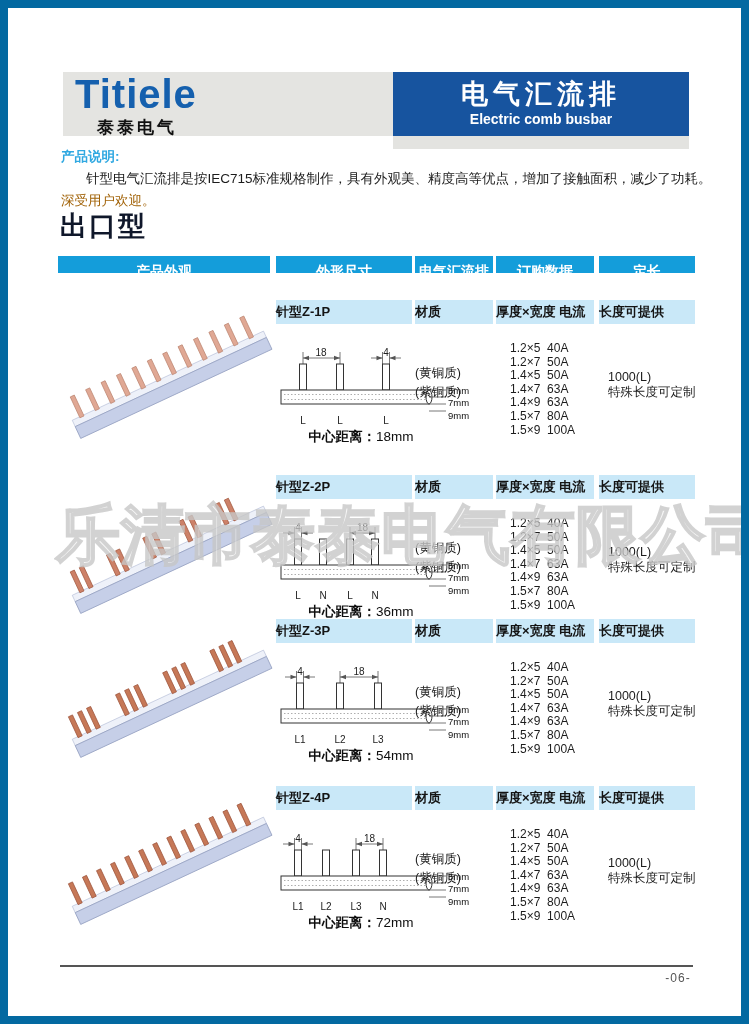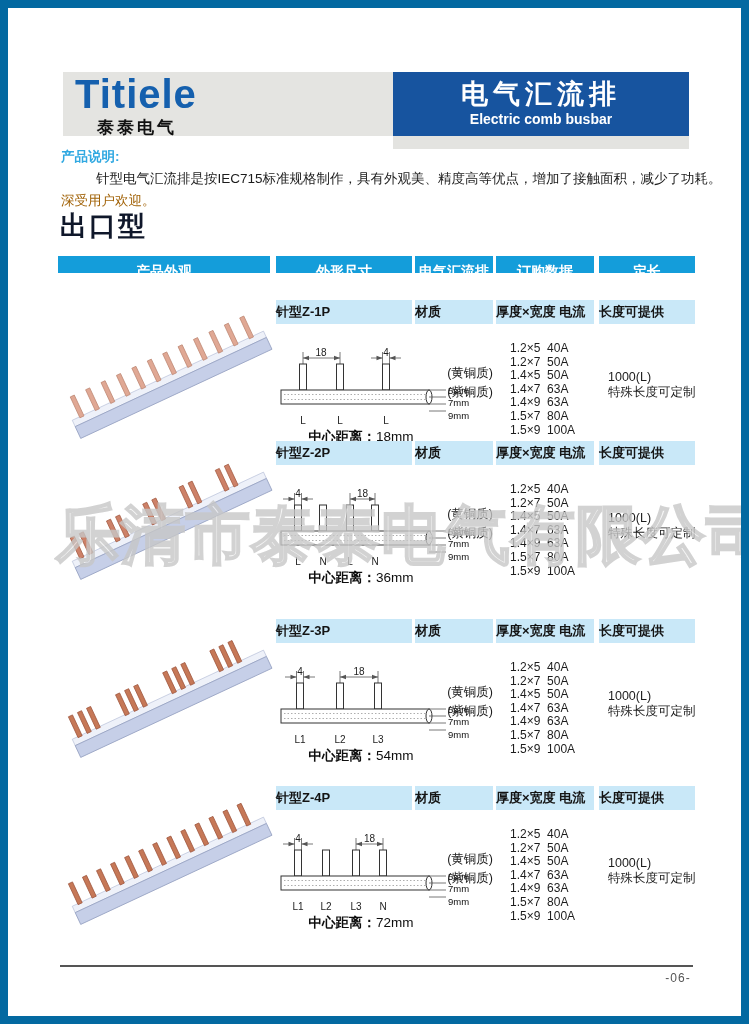--- a/index.html
+++ b/index.html
@@ -11,46 +11,46 @@
   .brand-bar{left:55px;top:64px;width:330px;height:64px;background:#e4e4e1;}
   .brand-name{left:12px;top:0px;font-size:40px;font-weight:bold;color:#1560ae;letter-spacing:1px;}
   .brand-sub{left:34px;top:44px;font-size:17px;font-weight:bold;color:#111;letter-spacing:3px;}
   .title-bar{left:385px;top:64px;width:296px;height:64px;background:#17549f;color:#fff;text-align:center;}
   .title-cn{margin-top:4px;font-size:27px;font-weight:bold;letter-spacing:5px;}
   .title-en{font-size:14px;font-weight:bold;margin-top:-1px;}
   .title-shadow{left:385px;top:128px;width:296px;height:13px;background:#e3e3e0;}
 
   
   .desc-label{left:53px;top:140px;font-size:13.5px;font-weight:bold;color:#2fa8e1;}
-  .desc-line1{left:88px;top:162px;font-size:13.5px;color:#1c1c1c;}
+  .desc-line1{left:78px;top:162px;font-size:13.5px;color:#1c1c1c;}
   .desc-line2{left:53px;top:184px;font-size:13.5px;color:#a16207;}
   .section-title{left:52px;top:200px;font-size:27px;font-weight:bold;color:#0f172a;letter-spacing:2px;}
 
   
   .th{top:248px;height:17px;line-height:30px;background:#149dda;color:#fff;
       font-size:14px;font-weight:bold;text-align:center;}
   .th1{left:50px;width:212px}.th2{left:268px;width:136px}.th3{left:407px;width:78px}
   .th4{left:488px;width:98px}.th5{left:591px;width:96px}
 
   
   .watermark{left:48px;top:484px;width:680px;font-size:64px;font-weight:bold;letter-spacing:1px;
              color:#f3f3f3;-webkit-text-stroke:2px #c7c7c7;opacity:.8;z-index:9;pointer-events:none;white-space:nowrap;}
 
   
   .row{left:50px;width:640px;height:166px;}
-  .row0{top:290px}.row1{top:431px}.row2{top:609px}.row3{top:776px}
+  .row0{top:290px}.row1{top:465px}.row2{top:609px}.row3{top:776px}
   .sub{top:2px;height:24px;line-height:24px;background:#c9e8f8;color:#141414;
        font-size:13px;font-weight:bold;}
   .sub-model{left:218px;width:136px}.sub-mat{left:357px;width:78px}
   .sub-order{left:438px;width:98px}.sub-len{left:541px;width:96px}
   .photo{left:2px;top:2px;width:215px;height:150px;}
   .diagram{left:220px;top:50px;width:200px;height:90px;}
   .caption{left:218px;top:130px;width:170px;text-align:center;font-size:13.5px;color:#0e0e0e;}
   .caption .cap-label{font-weight:bold;}
-  .material{left:357px;top:66px;width:78px;text-align:right;font-size:12.5px;color:#1c1c1c;line-height:19px;}
+  .material{left:357px;top:66px;width:78px;text-align:left;font-size:12.5px;color:#1c1c1c;line-height:19px;}
   .specs{left:452px;top:44px;width:100px;font-size:12px;color:#1c1c1c;}
   .spec-line{white-space:pre;line-height:13.6px;}
   .length{left:550px;top:72px;width:135px;font-size:12.5px;color:#1c1c1c;line-height:15px;}
 
   
   .bottom-rule{left:52px;top:957px;width:633px;height:2px;background:#555;}
   .page-num{left:648px;top:963px;width:44px;text-align:center;font-size:12px;color:#555;letter-spacing:1px;}
 
   svg{display:block;}
   .dim-t{font-size:10px;fill:#222;}

